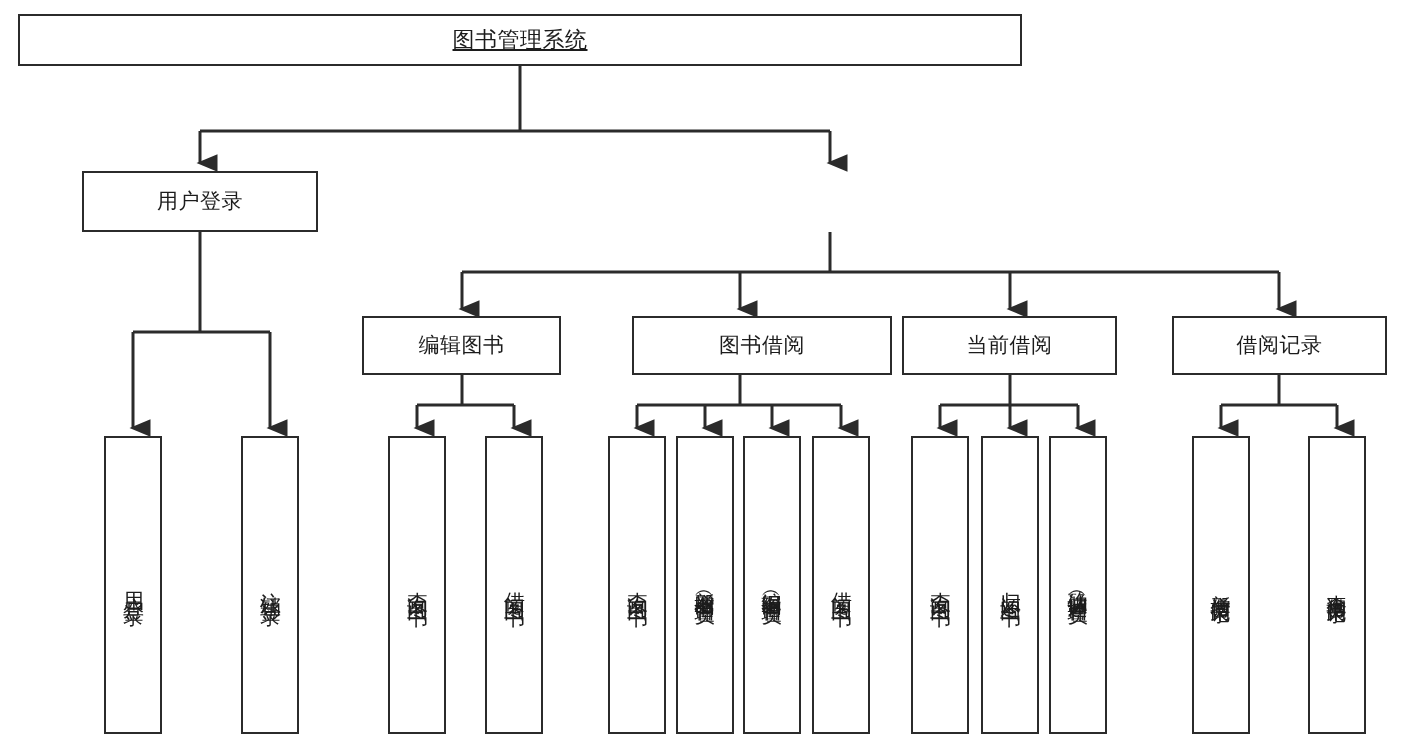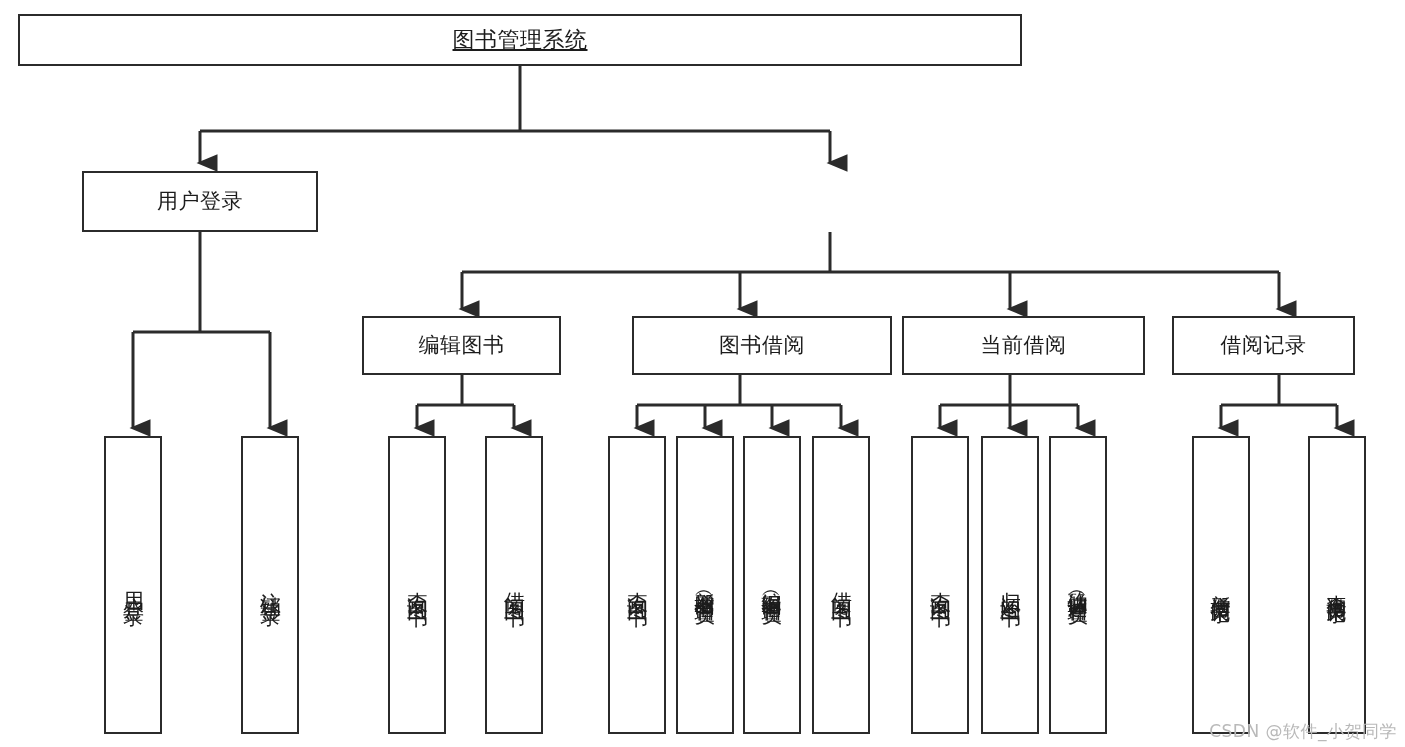--- a/index.html
+++ b/index.html
@@ -150,25 +150,25 @@
 
 
   <div class="node horiz" style="left:362px; top:316px; width:199px; height:59px;">
     <span class="node-label">编辑图书</span>
   </div>
 
   <div class="node horiz" style="left:632px; top:316px; width:260px; height:59px;">
     <span class="node-label">图书借阅</span>
   </div>
 
-  <div class="node horiz" style="left:902px; top:316px; width:243px; height:59px;">
+  <div class="node horiz" style="left:902px; top:316px; width:215px; height:59px;">
     <span class="node-label">当前借阅</span>
   </div>
 
-  <div class="node horiz" style="left:1172px; top:316px; width:183px; height:59px;">
+  <div class="node horiz" style="left:1172px; top:316px; width:215px; height:59px;">
     <span class="node-label">借阅记录</span>
   </div>
 
   <div class="node vert" style="left:104px; top:436px; width:58px; height:298px;">
     <span class="node-label">用户登录</span>
   </div>
 
   <div class="node vert" style="left:241px; top:436px; width:58px; height:298px;">
     <span class="node-label">注销登录</span>
   </div>
@@ -210,15 +210,14 @@
   </div>
 
   <div class="node vert tight" style="left:1192px; top:436px; width:58px; height:298px;">
     <span class="node-label">新增借阅记录</span>
   </div>
 
   <div class="node vert tight" style="left:1308px; top:436px; width:58px; height:298px;">
     <span class="node-label">查询借阅记录</span>
   </div>
 
-  <div id="watermark">CSDN @软件_小贺同学</div>
 
 </div>
 
 </body></html>

